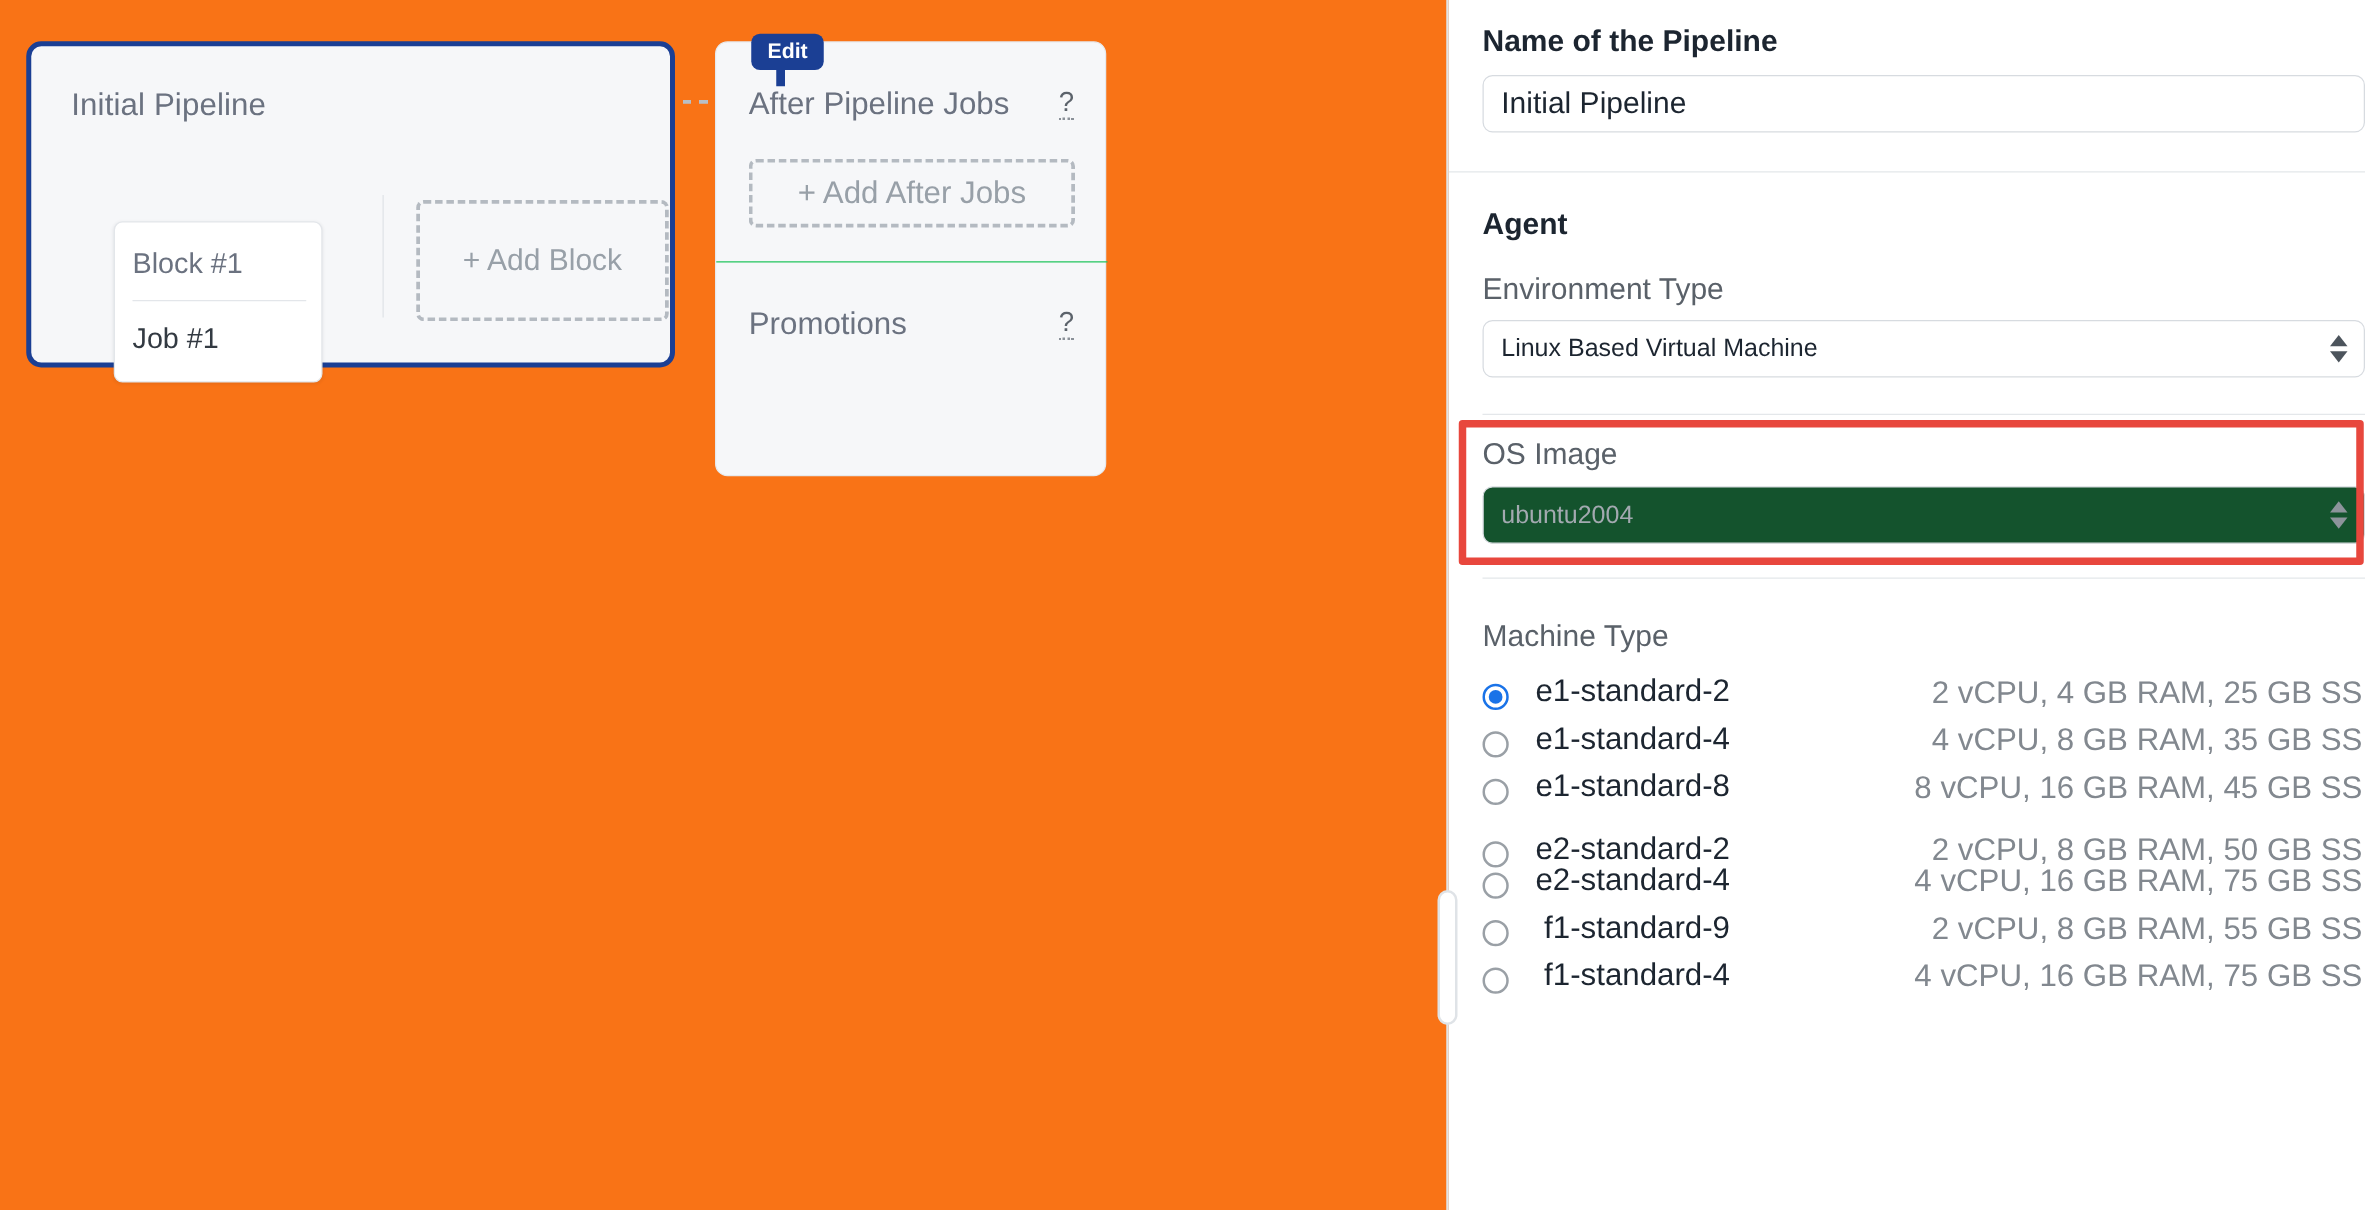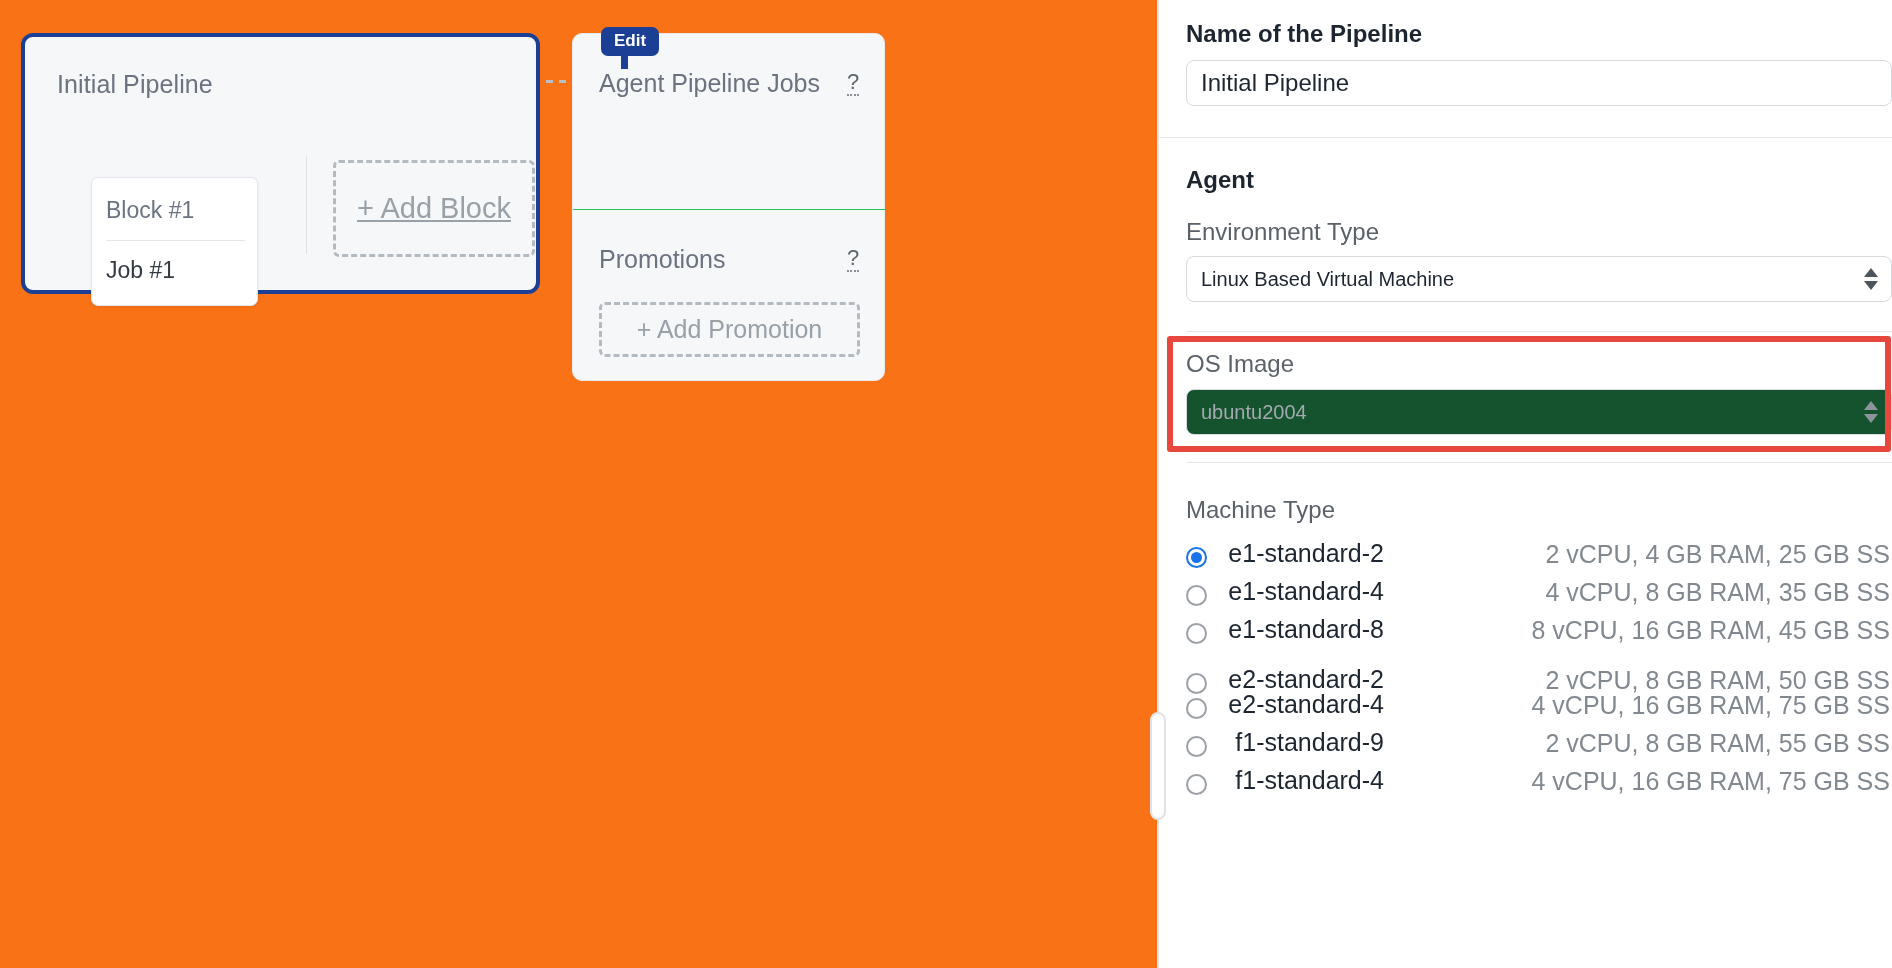--- a/index.html
+++ b/index.html
@@ -109,24 +109,23 @@
   
   .add-block {
     position: absolute;
     left: 308px; top: 123px;
     width: 202px; height: 97px;
     border: 3px dashed #b4bac1;
     border-radius: 6px;
     display: flex;
     align-items: center;
     justify-content: center;
-    font-size: 29px;
+    font-size: 24px;
     color: #98a0a8;
     background: transparent;
-    text-decoration: underline;
   }
 
   
   .connector {
     position: absolute;
     left: 546px; top: 80px;
     width: 28px; height: 3px;
     background: repeating-linear-gradient(to right,
       #b9bfc6 0, #b9bfc6 7px, transparent 7px, transparent 13px);
   }
@@ -350,28 +349,28 @@
       <div class="v-sep"></div>
 
       <div class="add-block">+ Add Block</div>
     </div>
 
     <div class="connector"></div>
 
     <div class="stage-card">
 
       <div class="stage-section first">
-        <div class="stage-head">Agent Pipeline Jobs</div>
+        <div class="stage-head">After Pipeline Jobs</div>
         <div class="help-icon" style="left:274px;">?</div>
+        <div class="stage-add" style="top:93px;">+ Add After Jobs</div>
       </div>
 
       <div class="stage-section second">
         <div class="stage-head">Promotions</div>
         <div class="help-icon" style="left:274px;">?</div>
-        <div class="stage-add" style="top:92px;">+ Add Promotion</div>
       </div>
 
     </div>
   </div>
 
   <div class="panel-divider"></div>
   <div class="resize-handle"></div>
 
   <div id="panel">
 

